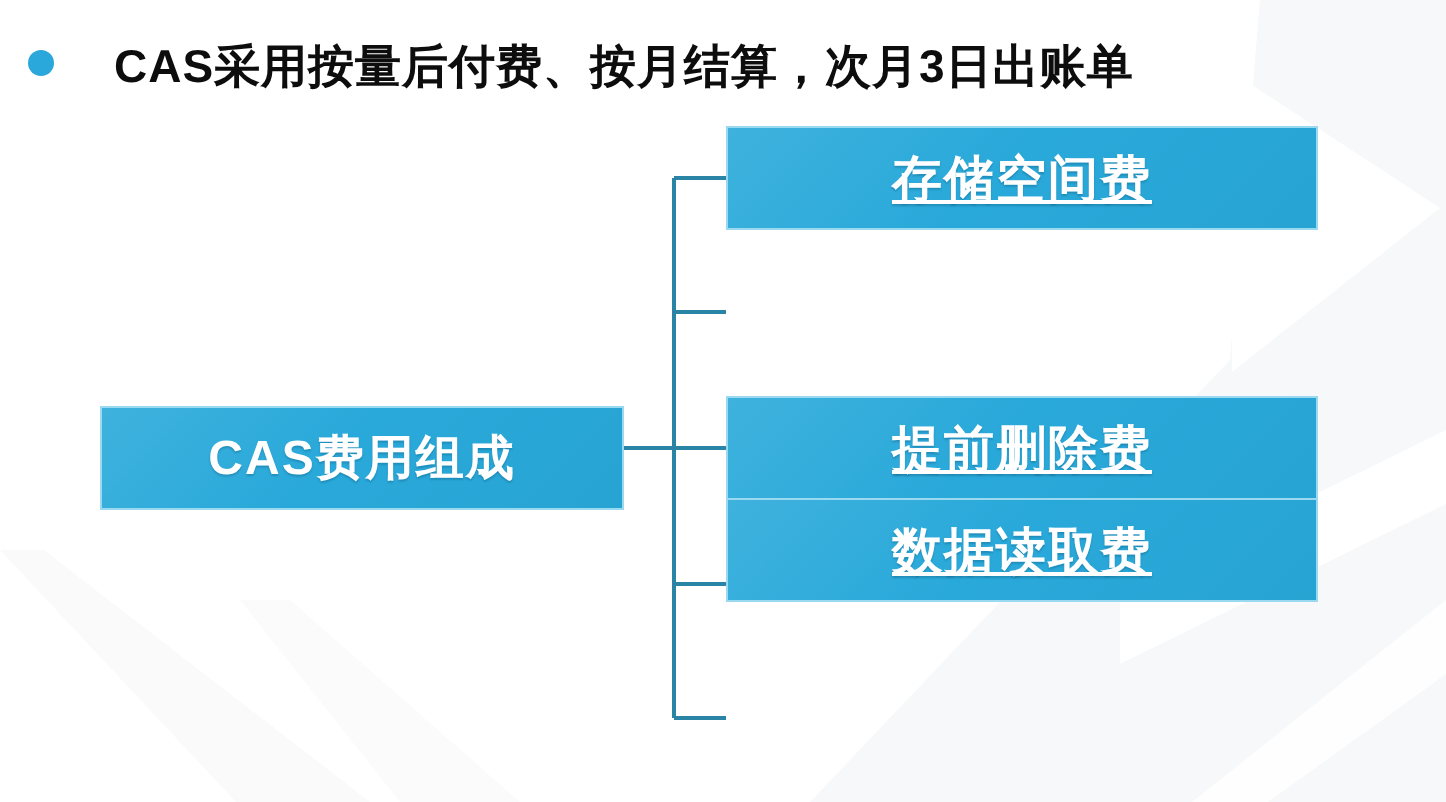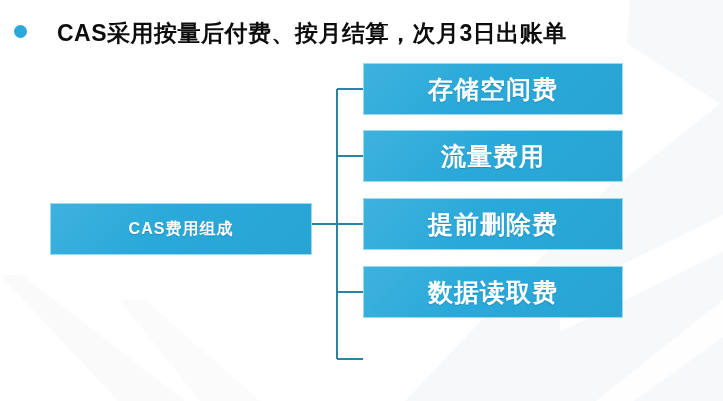--- a/index.html
+++ b/index.html
@@ -20,26 +20,26 @@
   .node{
     position:absolute;display:flex;align-items:center;justify-content:center;
     background:var(--box-fill,#29a9da);
     border:1px solid var(--box-border,#9ad9f0);
     box-sizing:border-box;
     color:var(--box-text,#ffffff);
     font-size:25px;font-weight:700;letter-spacing:1px;
     text-shadow:0 1px 1px rgba(0,60,90,.25);
     background-image:linear-gradient(135deg, rgba(255,255,255,.10) 0%, rgba(255,255,255,0) 45%, rgba(0,0,0,.03) 100%);
   }
-  .root-box{left:50px;top:203px;width:262px;height:52px;font-size:16px;}
-  .branch-box{left:363px;width:260px;height:52px;}
+  .root-box{left:50px;top:203px;width:262px;height:52px;font-size:24px;}
+  .branch-box{left:363px;width:296px;height:52px;text-decoration:underline;}
   .branch-0{top:63px;}
   .branch-1{top:130px;}
   .branch-2{top:198px;}
-  .branch-3{top:266px;}
+  .branch-3{top:249px;}
   .branch-4{top:333px;}
 </style>
 </head>
 <body>
 
 <div class="slide">
 
   <svg class="decor" width="723" height="401" viewBox="0 0 723 401">
     <polygon points="630,0 723,0 723,401 405,401 615,180" fill="#f7f8f9"></polygon>
     <polygon points="0,275 22,275 185,401 118,401" fill="#f5f6f7" opacity="0.55"></polygon>
@@ -61,17 +61,16 @@
   </svg>
 
   <div class="title-row">
     <span class="bullet"></span>
     <h1 class="slide-title">CAS采用按量后付费、按月结算，次月3日出账单</h1>
   </div>
 
   <div class="node root-box">CAS费用组成</div>
 
   <div class="node branch-box branch-0">存储空间费</div>
-  <div class="node branch-box branch-1">流量费用</div>
   <div class="node branch-box branch-2">提前删除费</div>
   <div class="node branch-box branch-3">数据读取费</div>
 
 </div>
 
 </body></html>

